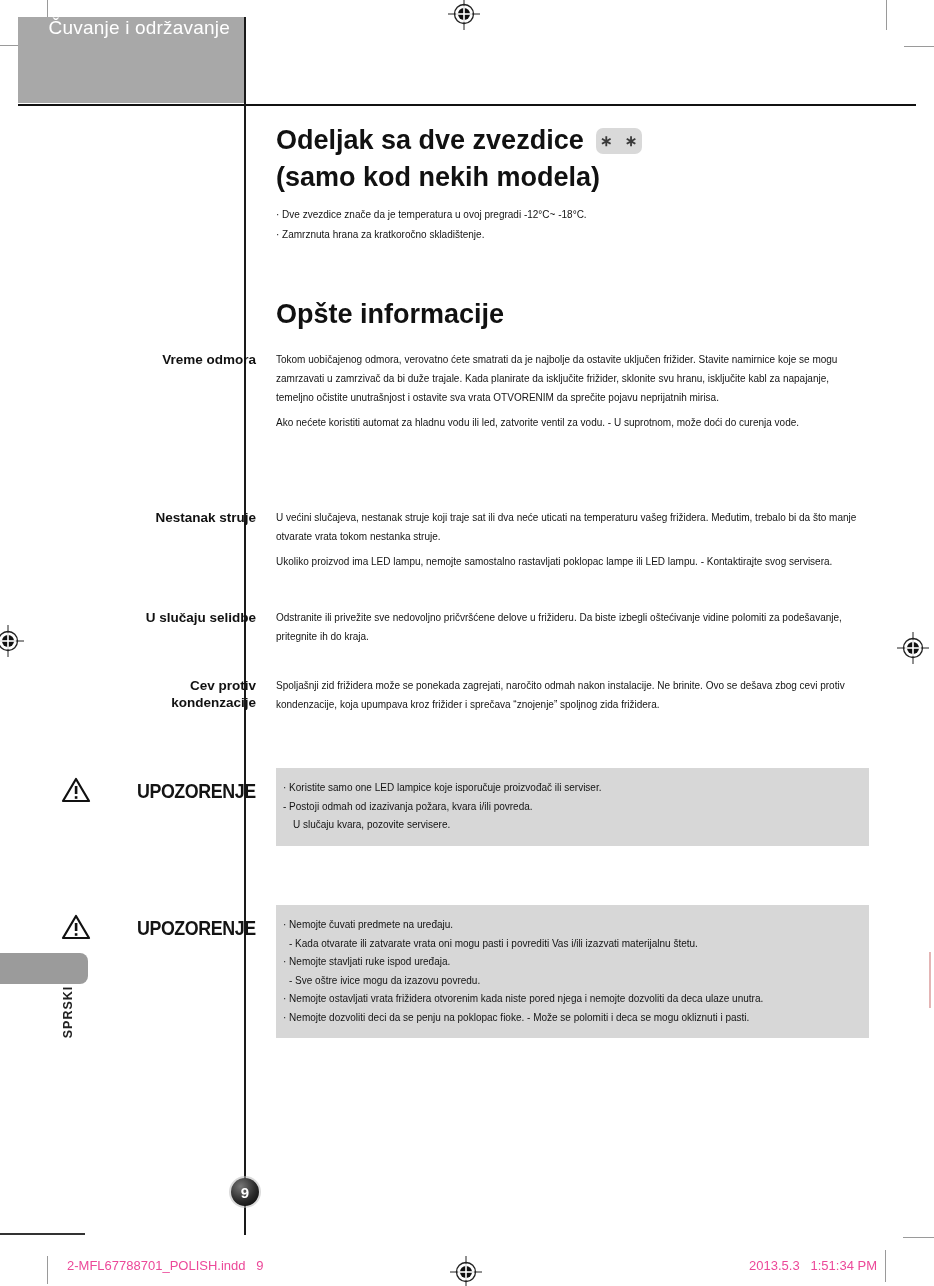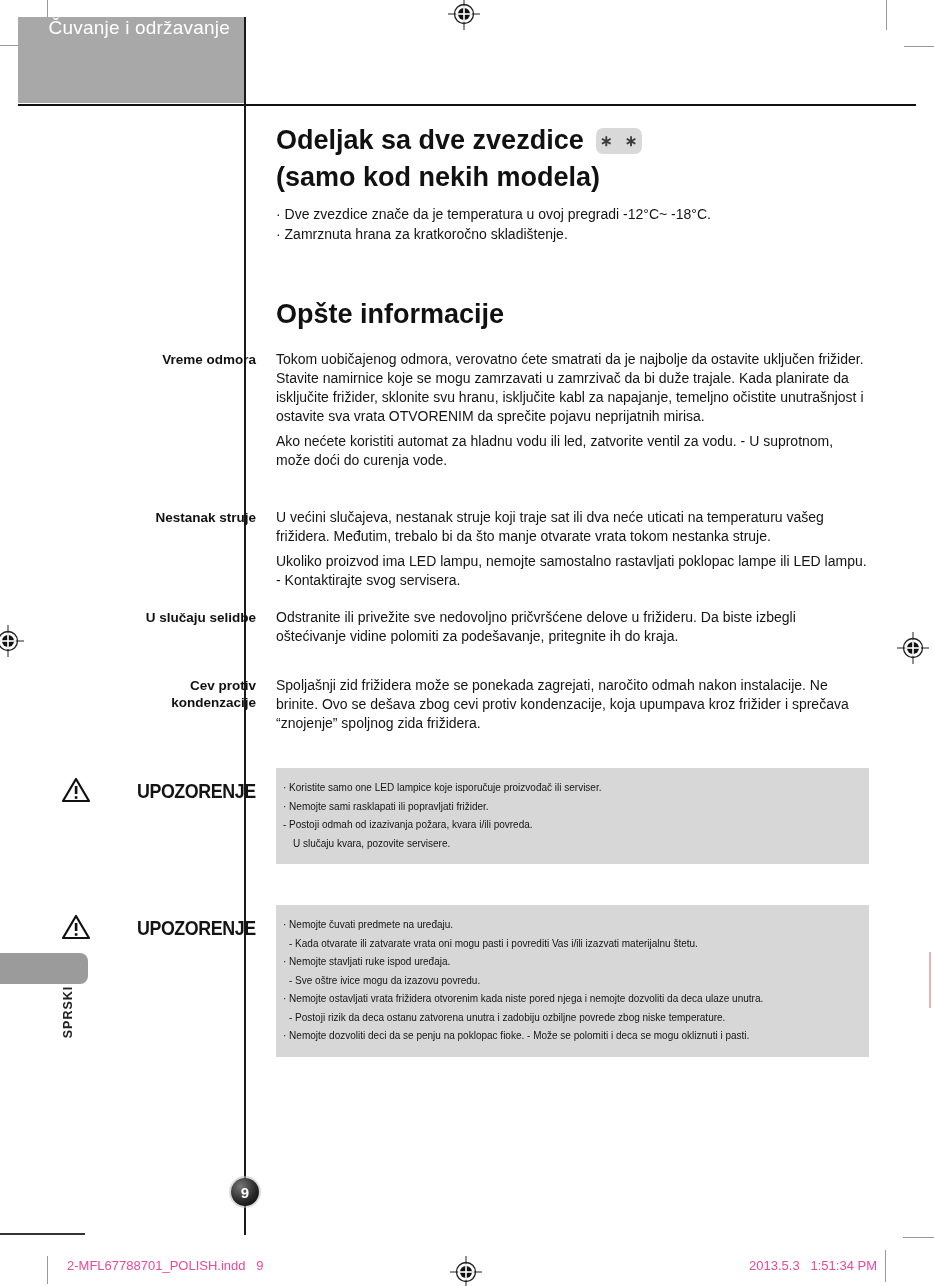--- a/index.html
+++ b/index.html
@@ -23,21 +23,21 @@
   .header-rule { position:absolute; left:18px; top:104px; width:898px; height:2px; background:#111; }
   .col-divider { position:absolute; left:244px; top:17px; width:2px; height:1218px; background:#1a1a1a; }
 
   
   .crow {
     position:absolute; left:0; width:845px;
     display:grid; grid-template-columns:232px 1fr; column-gap:20px;margin-left:24px;
   }
   .lblcell { text-align:right; font-weight:bold; font-size:13.5px; line-height:17px;
              white-space:pre-line; color:#111; padding-top:1px; }
-  .para { font-size:14px; line-height:19px; }
+  .para { font-size:10px; line-height:19px; }
   .para + .para { margin-top:6px; }
 
   .doc-title { font-size:27px; line-height:37px; font-weight:bold; color:#111; }
   .stars-badge {
     display:inline-flex; align-items:center; justify-content:center;
     width:46px; height:26px; margin-left:12px; border-radius:7px;
     background:#d9d9d9; vertical-align:3px;
     font-size:15px; font-weight:bold; letter-spacing:4px; color:#3a3a3a;
     padding-left:4px; box-sizing:border-box;
   }
@@ -188,42 +188,40 @@
     <div class="warnlab">
       <svg width="30" height="26" viewBox="0 0 30 26">
         <path d="M15 2 L28 24 L2 24 Z" fill="#fff" stroke="#111" stroke-width="2.2" stroke-linejoin="round"></path>
         <rect x="13.8" y="9" width="2.6" height="8" fill="#111"></rect>
         <rect x="13.8" y="19.2" width="2.6" height="2.6" fill="#111"></rect>
       </svg>
       <span class="warnlab-text">UPOZORENJE</span>
     </div>
     <div class="warnbox">
       <div class="w0">· Koristite samo one LED lampice koje isporučuje proizvođač ili serviser.</div>
-      <div class="w0">· Nemojte sami rasklapati ili popravljati frižider.</div>
       <div class="w0">- Postoji odmah od izazivanja požara, kvara i/ili povreda.</div>
       <div class="wcont">U slučaju kvara, pozovite servisere.</div>
     </div>
   </div>
 
   <div class="crow" style="top:905px;">
     <div class="warnlab">
       <svg width="30" height="26" viewBox="0 0 30 26">
         <path d="M15 2 L28 24 L2 24 Z" fill="#fff" stroke="#111" stroke-width="2.2" stroke-linejoin="round"></path>
         <rect x="13.8" y="9" width="2.6" height="8" fill="#111"></rect>
         <rect x="13.8" y="19.2" width="2.6" height="2.6" fill="#111"></rect>
       </svg>
       <span class="warnlab-text">UPOZORENJE</span>
     </div>
     <div class="warnbox">
       <div class="w0">· Nemojte čuvati predmete na uređaju.</div>
       <div class="w1">- Kada otvarate ili zatvarate vrata oni mogu pasti i povrediti Vas i/ili izazvati materijalnu štetu.</div>
       <div class="w0">· Nemojte stavljati ruke ispod uređaja.</div>
       <div class="w1">- Sve oštre ivice mogu da izazovu povredu.</div>
       <div class="w0">· Nemojte ostavljati vrata frižidera otvorenim kada niste pored njega i nemojte dozvoliti da deca ulaze unutra.</div>
-      <div class="w1">- Postoji rizik da deca ostanu zatvorena unutra i zadobiju ozbiljne povrede zbog niske temperature.</div>
       <div class="w0">· Nemojte dozvoliti deci da se penju na poklopac fioke. - Može se polomiti i deca se mogu okliznuti i pasti.</div>
     </div>
   </div>
 
   <div class="lang-tab"></div>
   <div class="lang-label">SPRSKI</div>
   <div class="right-edge-mark"></div>
 
   <div class="pagenum">
     <span>9</span>

